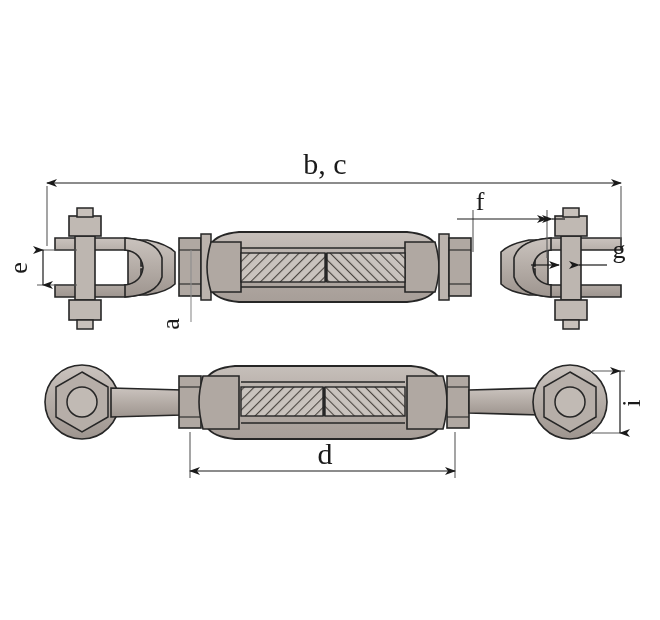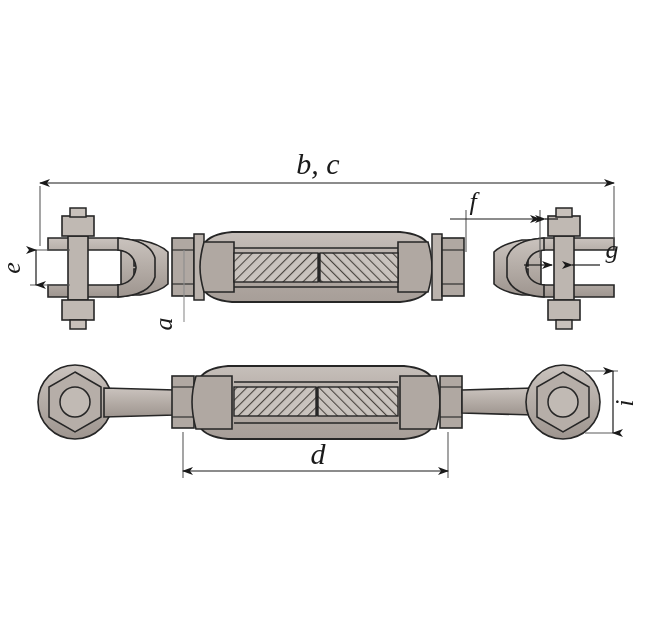--- a/index.html
+++ b/index.html
@@ -10,25 +10,24 @@
   }
   body {
     width: 660px;
     height: 620px;
     position: relative;
     overflow: hidden;
     font-family: "Liberation Serif", "DejaVu Serif", serif;
   }
   #drawing-root {
     position: absolute;
-    left: 0;
+    left: 7px;
     top: 0;
     width: 532px;
     height: 620px;
-    font-style: italic;
   }
   svg.tech-drawing {
     display: block;
     width: 660px;
     height: 620px;
     background: #ffffff;
   }
   .dim-label {
     font-family: "Liberation Serif", "DejaVu Serif", serif;
     fill: #1a1a1a;

